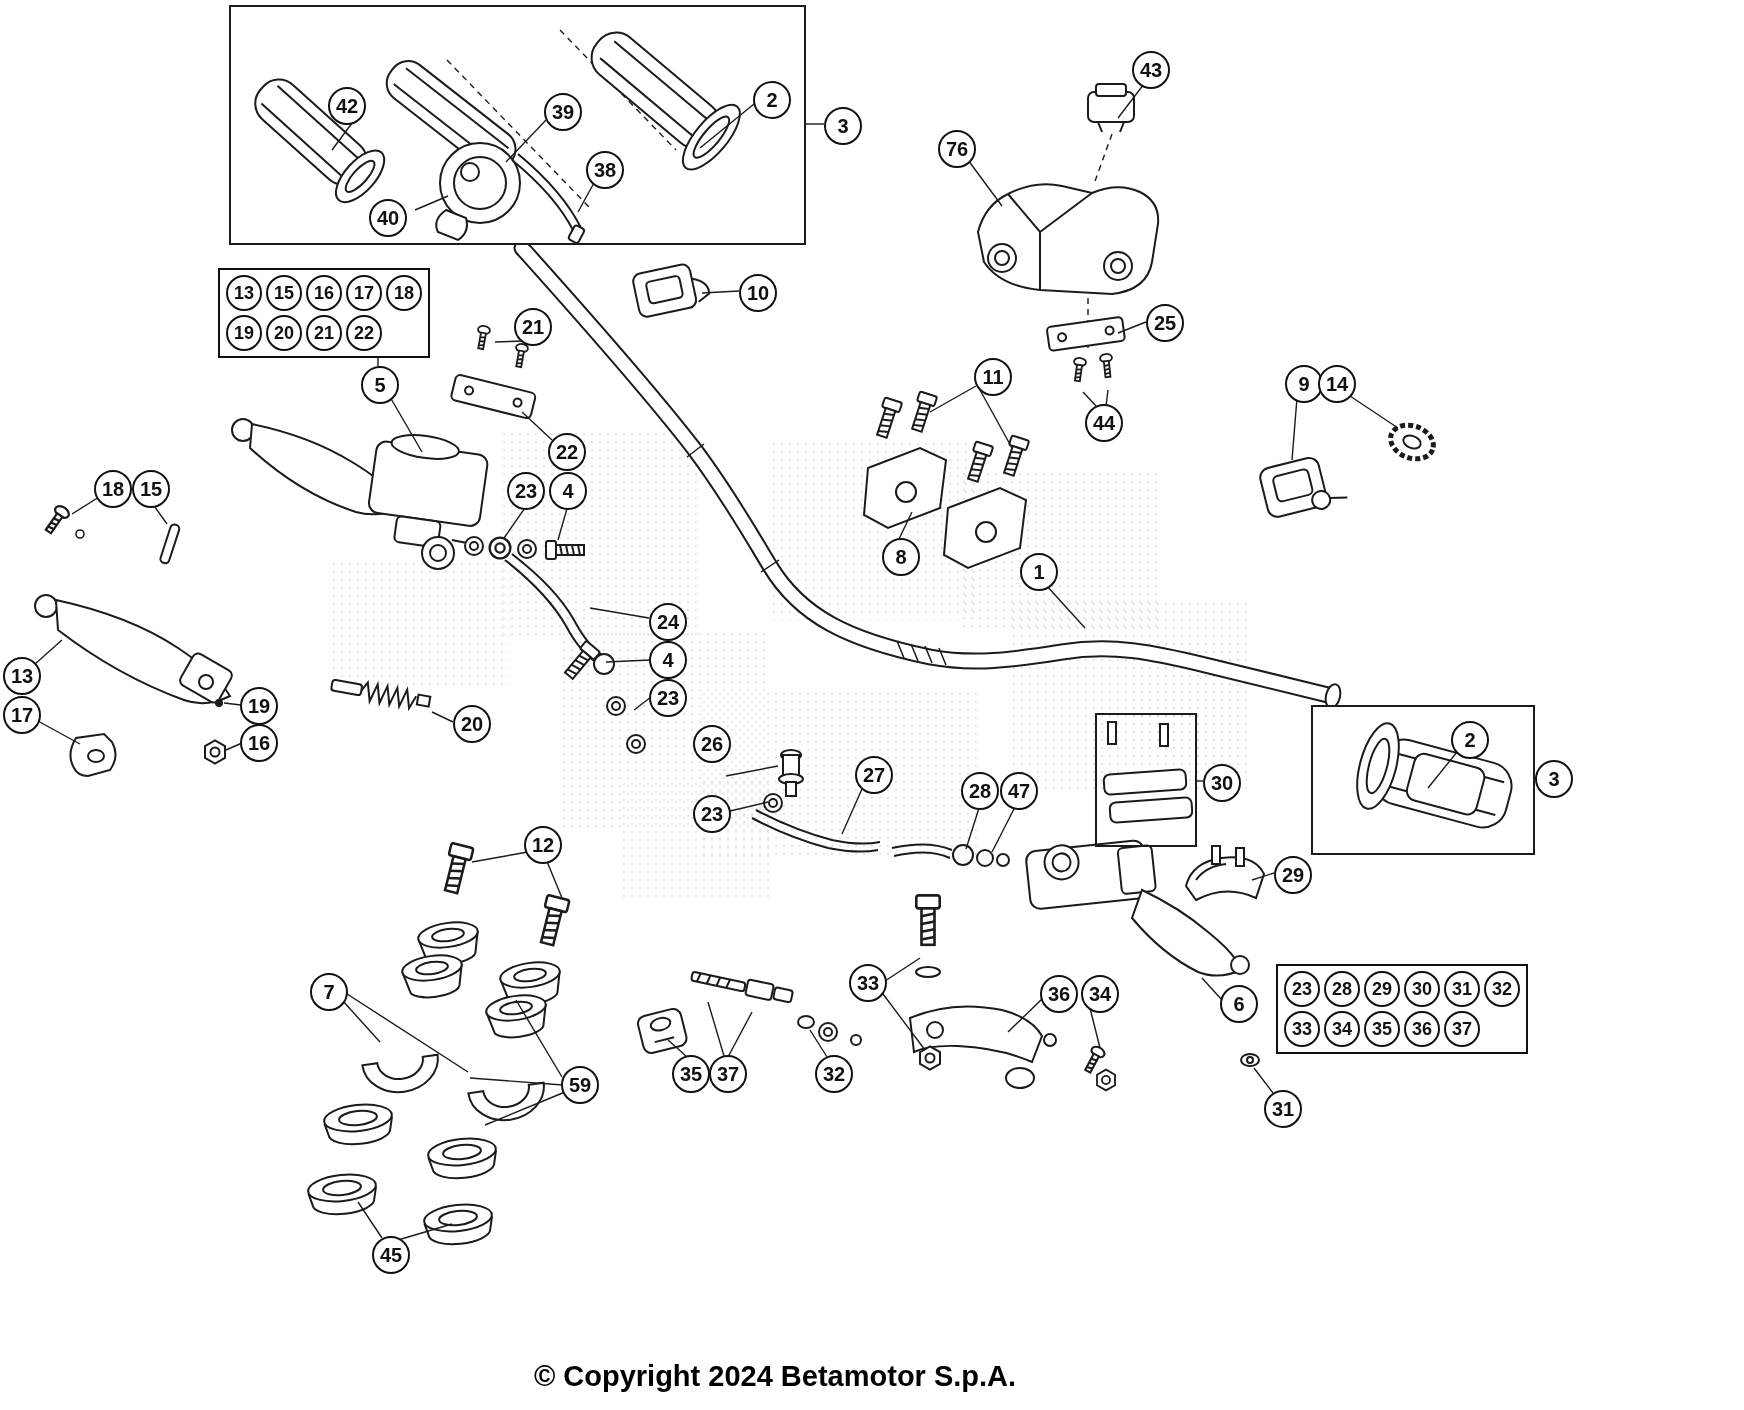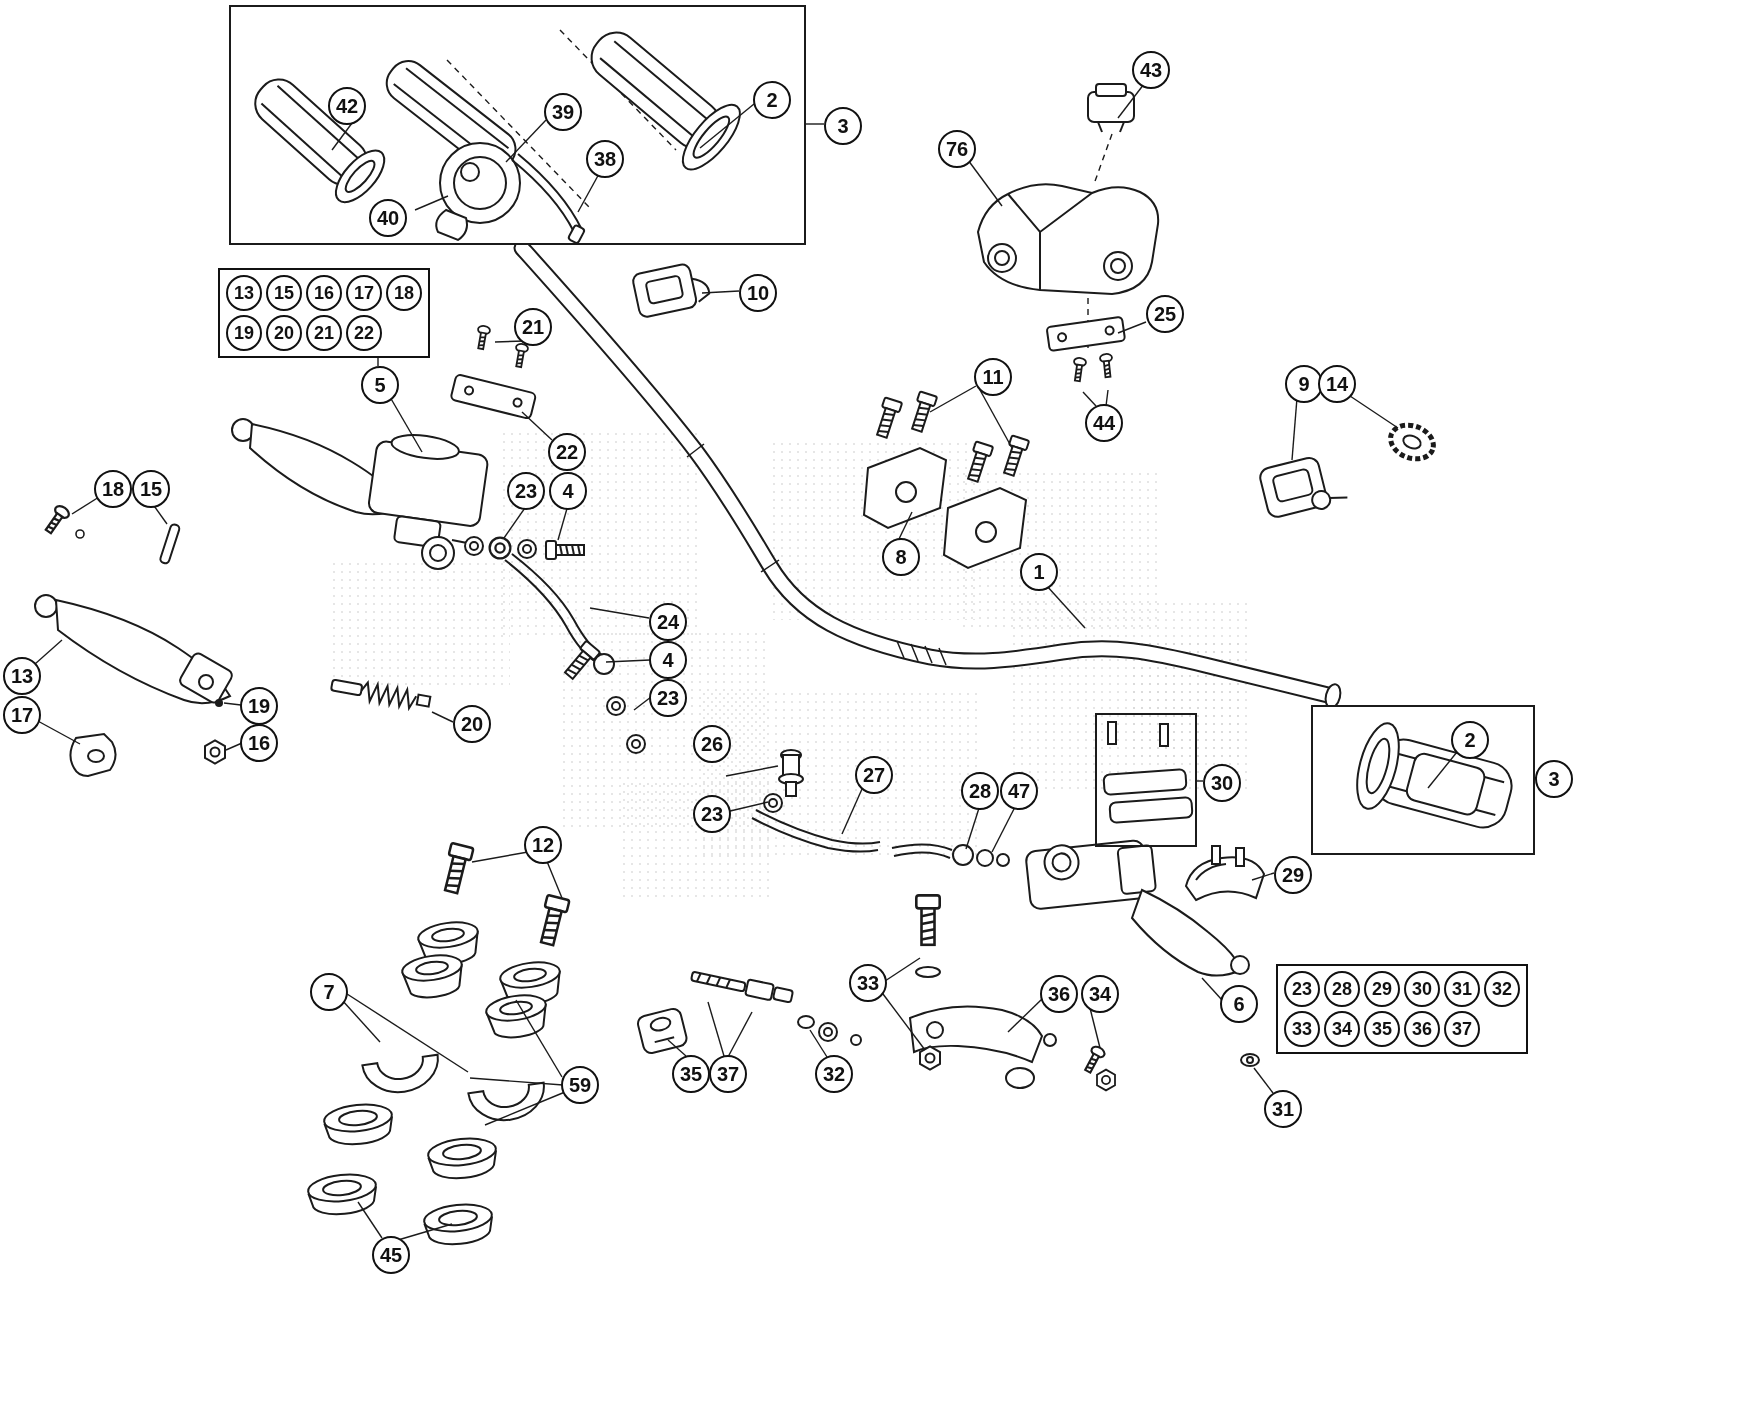--- a/index.html
+++ b/index.html
@@ -401,28 +401,28 @@
       <line class="ld" x1="1222" y1="1000" x2="1202" y2="978"></line>
       <line class="ld" x1="1273" y1="1093" x2="1254" y2="1068"></line>
       <line class="ld" x1="382" y1="1238" x2="358" y2="1202"></line>
       <line class="ld" x1="398" y1="1240" x2="452" y2="1224"></line>
     </g>
   </svg>
 
   <div id="callout-layer">
       <div class="callout" style="left: 345px; top: 104px;">42</div>
       <div class="callout" style="left: 561px; top: 110px;">39</div>
-      <div class="callout" style="left: 603px; top: 157px;">38</div>
+      <div class="callout" style="left: 603px; top: 168px;">38</div>
       <div class="callout" style="left: 386px; top: 216px;">40</div>
       <div class="callout" style="left: 770px; top: 98px;">2</div>
       <div class="callout" style="left: 841px; top: 124px;">3</div>
       <div class="callout" style="left: 1149px; top: 68px;">43</div>
       <div class="callout" style="left: 955px; top: 147px;">76</div>
       <div class="callout" style="left: 756px; top: 291px;">10</div>
-      <div class="callout" style="left: 1163px; top: 312px;">25</div>
+      <div class="callout" style="left: 1163px; top: 321px;">25</div>
       <div class="callout" style="left: 991px; top: 375px;">11</div>
       <div class="callout" style="left: 1102px; top: 421px;">44</div>
       <div class="callout" style="left: 1302px; top: 382px;">9</div>
       <div class="callout" style="left: 1335px; top: 382px;">14</div>
       <div class="callout" style="left: 531px; top: 325px;">21</div>
       <div class="callout" style="left: 378px; top: 383px;">5</div>
       <div class="callout" style="left: 565px; top: 450px;">22</div>
       <div class="callout" style="left: 524px; top: 489px;">23</div>
       <div class="callout" style="left: 566px; top: 489px;">4</div>
       <div class="callout" style="left: 111px; top: 487px;">18</div>
@@ -485,13 +485,14 @@
         <div class="legend-row">
           <div class="callout legend-c">33</div>
           <div class="callout legend-c">34</div>
           <div class="callout legend-c">35</div>
           <div class="callout legend-c">36</div>
           <div class="callout legend-c">37</div>
         </div>
       </div>
     </div>
 
+  <div class="copyright">© Copyright 2024 Betamotor S.p.A.</div>
 </div>
 
 </body></html>

